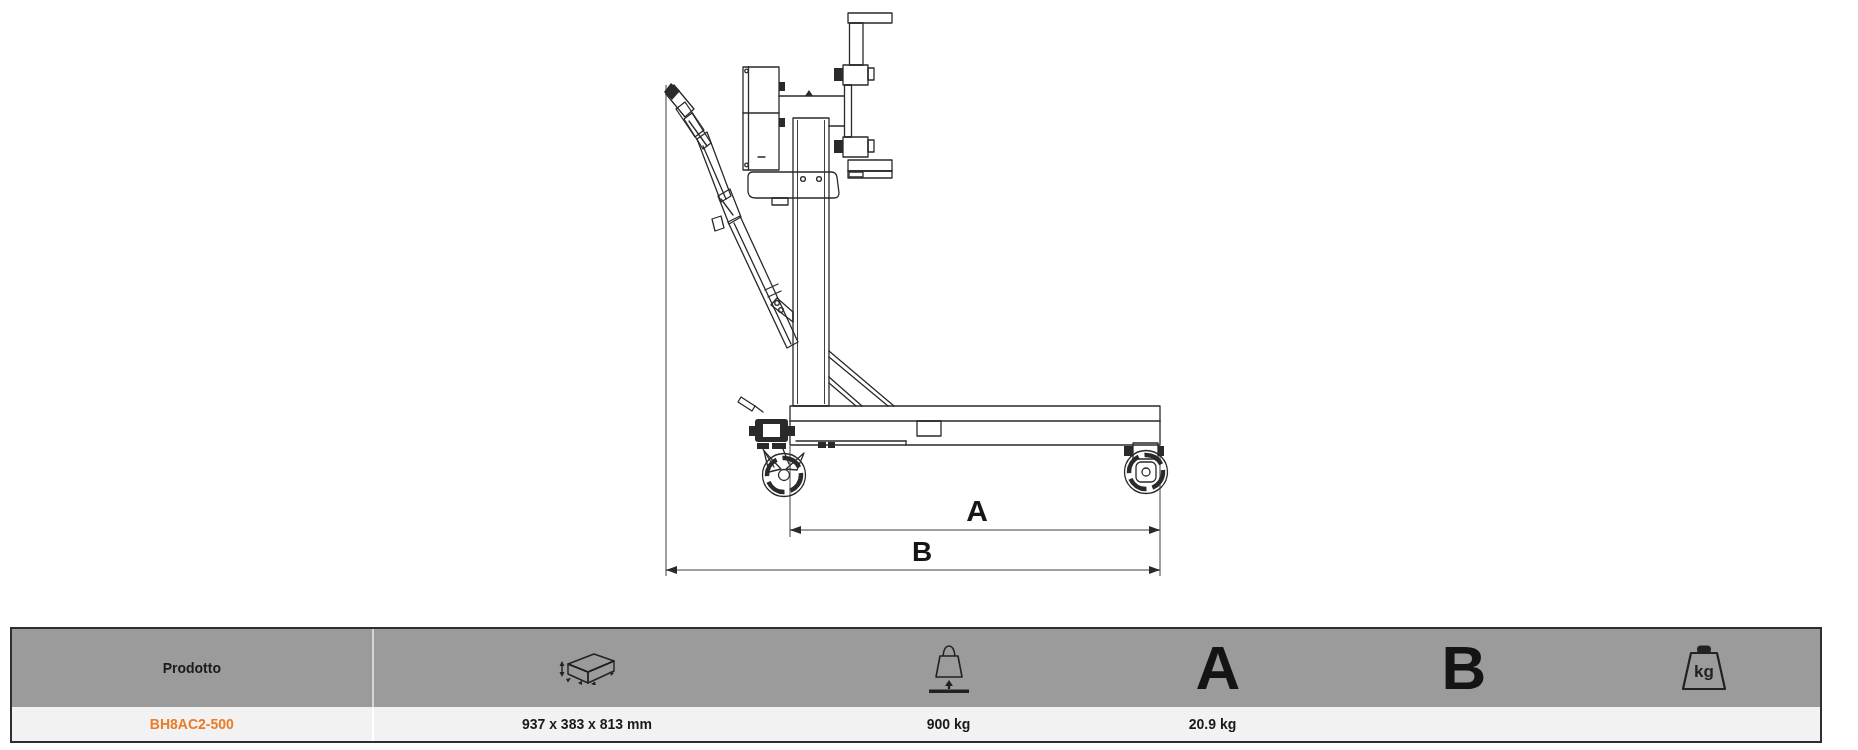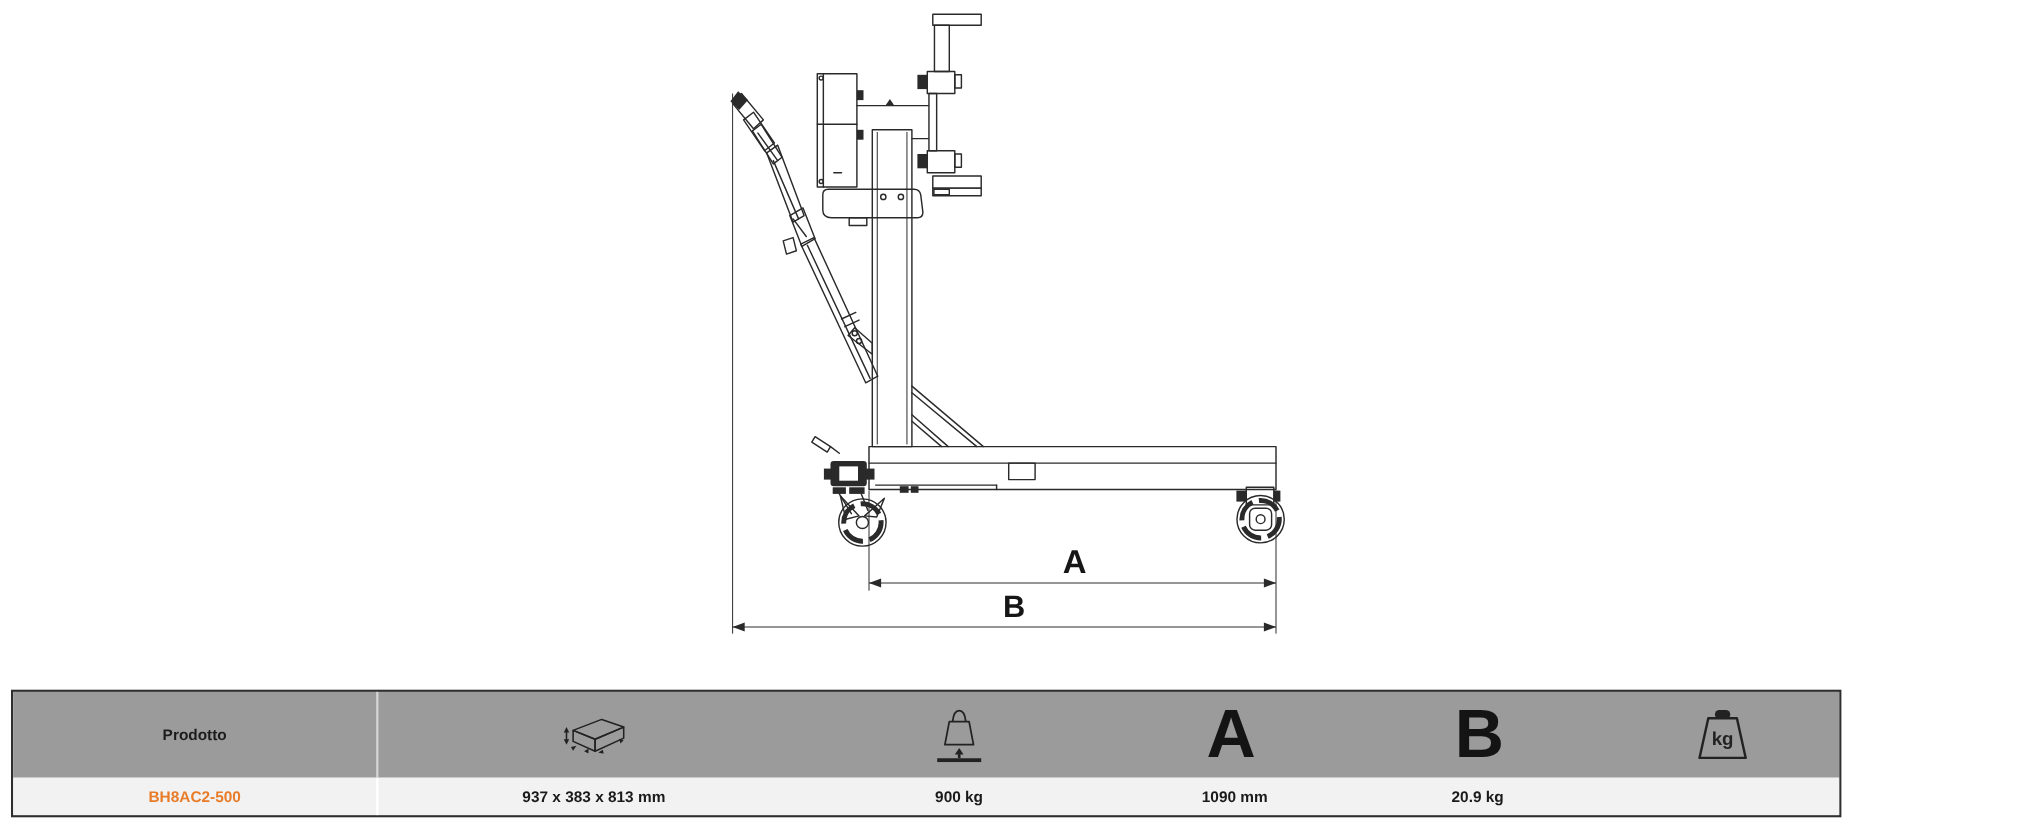--- a/index.html
+++ b/index.html
@@ -8,21 +8,21 @@
     background:#ffffff;font-family:"Liberation Sans",sans-serif;
   }
   
   #drawing-layer{position:absolute;left:0;top:0;width:1858px;height:750px;}
   .ln{stroke:#2a2a2a;fill:none;stroke-width:1.3;stroke-linecap:round;stroke-linejoin:round;}
   .thin{stroke:#2a2a2a;fill:none;stroke-width:0.9;}
   .filldark{fill:#2a2a2a;stroke:none;}
   .dimtxt{font-family:"Liberation Sans",sans-serif;font-weight:bold;fill:#161616;}
   
   .spec-table{
-    position:absolute;left:10px;top:627px;width:1664px;
+    position:absolute;left:10px;top:627px;width:1812px;
     border:2px solid #2e2e2e;box-sizing:border-box;
   }
   .t-row{display:flex;width:100%;}
   .t-head{height:78px;background:#9b9b9b;}
   .t-data{height:34px;background:#f2f2f2;}
   .cell{display:flex;align-items:center;justify-content:center;box-sizing:border-box;overflow:hidden;}
   .c1{width:20.0%;} .c2{width:23.6%;} .c3{width:16.4%;} .c4{width:13.4%;} .c5{width:13.8%;} .c6{width:12.8%;}
   .t-head .c1{border-right:2px solid #d6d6d6;}
   .t-data .c1{border-right:2px solid #ffffff;}
   .hdr-label{font-size:14px;font-weight:bold;color:#1c1c1c;}
@@ -210,20 +210,17 @@
   <div class="t-row t-data">
     <div class="cell c1">
       <span class="product-code">BH8AC2-500</span>
     </div>
     <div class="cell c2">
       <span class="val">937 x 383 x 813 mm</span>
     </div>
     <div class="cell c3">
       <span class="val">900 kg</span>
     </div>
-    <div class="cell c5">
-      <span class="val">1090 mm</span>
-    </div>
     <div class="cell c6">
       <span class="val">20.9 kg</span>
     </div>
   </div>
 </div>
 
 </body></html>

